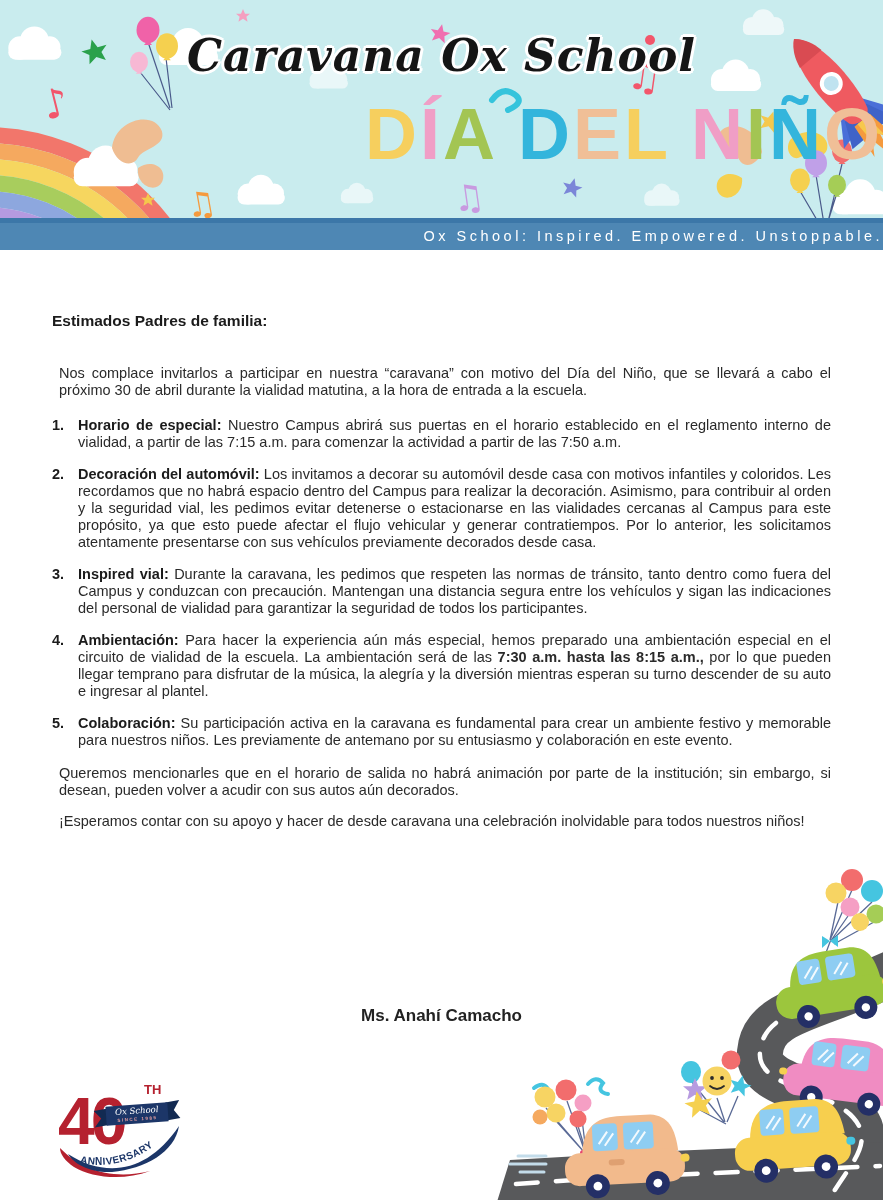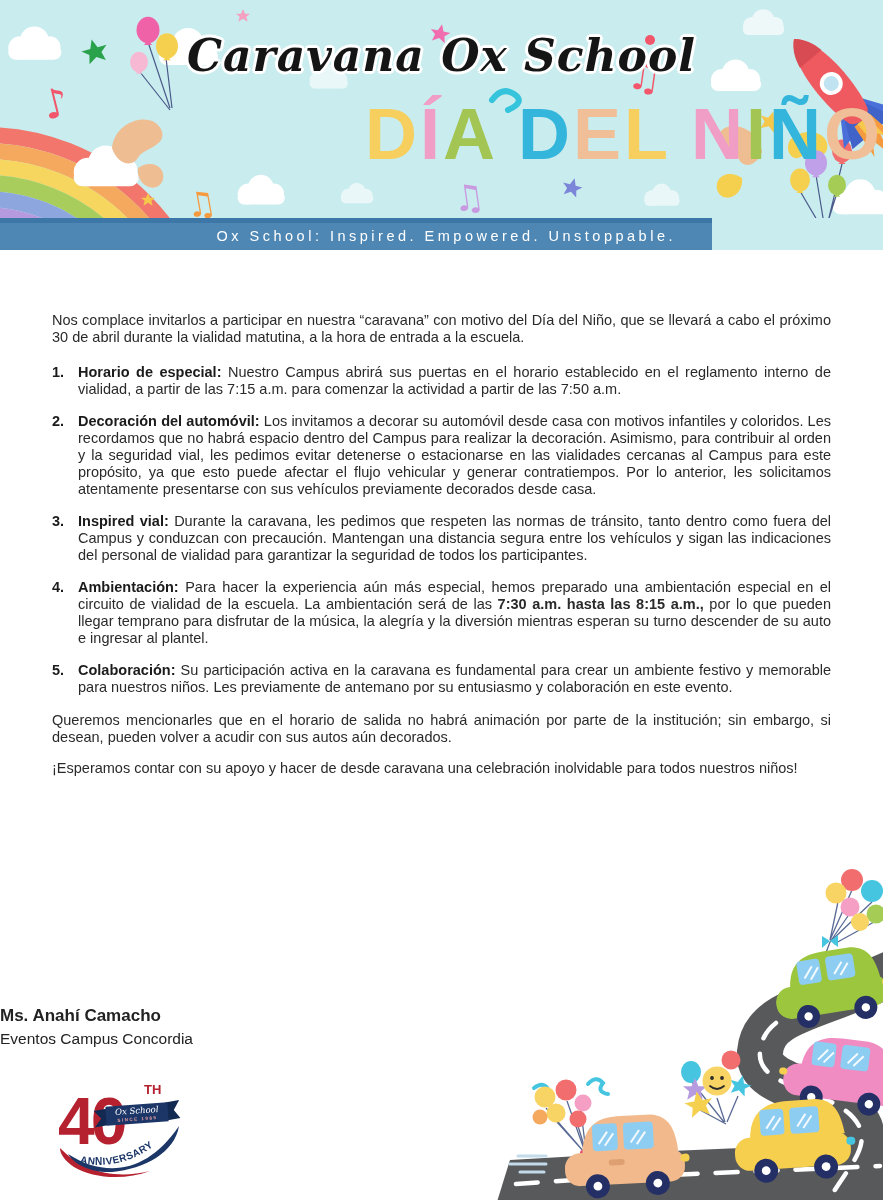--- a/index.html
+++ b/index.html
@@ -10,37 +10,37 @@
   .header-bg{position:absolute;inset:0;background:#c9ecee;}
   .header-art{position:absolute;top:0;left:0;}
   .script-title{position:absolute;top:30px;left:0;width:100%;text-align:center;
     font-family:"DejaVu Serif",serif;font-style:italic;font-weight:700;font-size:44px;
     color:#151515;letter-spacing:1px;
     text-shadow:-3px 0 0 #fff,3px 0 0 #fff,0 -3px 0 #fff,0 3px 0 #fff,
                 -2px -2px 0 #fff,2px -2px 0 #fff,-2px 2px 0 #fff,2px 2px 0 #fff;}
   .main-title{position:absolute;top:88px;left:0;width:100%;text-align:right;
     font-size:72px;font-weight:800;letter-spacing:3px;line-height:92px;white-space:nowrap;}
   .main-title span.gap{display:inline-block;width:20px;}
-  .banner{position:absolute;top:218px;left:0;width:712px;height:32px;box-sizing:border-box;
+  .banner{position:absolute;top:218px;left:0;width:883px;height:32px;box-sizing:border-box;
     background:#4e87b4;border-top:5px solid #3c77a8;color:#ffffff;text-align:right;
-    font-size:14.5px;letter-spacing:3.5px;line-height:26px;padding-right:36px;}
+    font-size:14.5px;letter-spacing:3.5px;line-height:26px;}
   
   .content{position:absolute;left:52px;top:312px;width:779px;color:#2a2a2a;
     font-size:14.5px;line-height:17px;text-align:justify;}
   .salutation{font-size:15.5px;font-weight:bold;color:#1b1b1b;margin:0 0 36px 0;}
-  .para{margin:0 0 18px 0;}
+  .para{margin:0 0 18px 7px;}
   .items{margin-top:4px;}
   .item{display:flex;margin:0 0 15px 0;}
   .item .num{flex:none;width:26px;font-weight:bold;color:#1b1b1b;}
   .item .itext{flex:1;text-align:justify;}
   .item .itext b.lbl{color:#1b1b1b;}
   .closing{margin-top:16px;}
   .closing .para{margin-bottom:14px;}
   
-  .signature{position:absolute;top:1006px;left:0;width:883px;text-align:left;color:#222;}
+  .signature{position:absolute;top:1006px;left:0;width:883px;text-align:center;color:#222;}
   .sig-name{font-size:17px;font-weight:bold;margin-bottom:4px;}
   .sig-role{font-size:15.5px;}
   
   .logo{position:absolute;left:52px;top:1068px;}
   .cars{position:absolute;right:0;bottom:0;}
 </style>
 </head>
 <body>
 
 <div class="page">
@@ -132,20 +132,21 @@
     </svg>
 
     <div class="script-title">Caravana Ox School</div>
     <div class="main-title"><span style="color: rgb(246, 207, 94);">D</span><span style="color: rgb(240, 158, 198);">Í</span><span style="color: rgb(163, 197, 83);">A</span><span class="gap">&nbsp;</span><span style="color: rgb(51, 181, 220);">D</span><span style="color: rgb(240, 191, 151);">E</span><span style="color: rgb(246, 207, 94);">L</span><span class="gap">&nbsp;</span><span style="color: rgb(240, 158, 198);">N</span><span style="color: rgb(163, 197, 83);">I</span><span style="color: rgb(51, 181, 220);">Ñ</span><span style="color: rgb(240, 191, 151);">O</span></div>
     <div class="banner">
       <span>Ox School: Inspired. Empowered. Unstoppable.</span>
     </div>
   </div>
 
   <main class="content">
+    <p class="salutation">Estimados Padres de familia:</p>
     <div>
         <p class="para">Nos complace invitarlos a participar en nuestra “caravana” con motivo del Día del Niño, que se llevará a cabo el próximo 30 de abril durante la vialidad matutina, a la hora de entrada a la escuela.</p>
       </div>
     <div class="items">
         <div class="item">
           <span class="num">1.</span>
           <div class="itext"><b class="lbl">Horario de especial:</b><span> Nuestro Campus abrirá sus puertas en el horario establecido en el reglamento interno de vialidad, a partir de las 7:15 a.m. para comenzar la actividad a partir de las 7:50 a.m.</span></div>
         </div>
         <div class="item">
           <span class="num">2.</span>
@@ -165,21 +166,20 @@
         </div>
       </div>
     <div class="closing">
         <p class="para">Queremos mencionarles que en el horario de salida no habrá animación por parte de la institución; sin embargo, si desean, pueden volver a acudir con sus autos aún decorados.</p>
         <p class="para">¡Esperamos contar con su apoyo y hacer de desde caravana una celebración inolvidable para todos nuestros niños!</p>
       </div>
   </main>
 
   <div class="signature">
     <div class="sig-name">Ms. Anahí Camacho</div>
-    <div class="sig-role">Eventos Campus Concordia</div>
   </div>
 
   <svg class="logo" width="134" height="118" viewBox="0 0 134 118">
     <text x="6" y="76" font-size="66" font-weight="bold" fill="#b5212f" font-family="Liberation Sans, sans-serif" letter-spacing="-4">40</text>
     <text x="92" y="26" font-size="13" font-weight="bold" fill="#b5212f" font-family="Liberation Sans, sans-serif">TH</text>
     <path fill="#b5212f" d="M8,80 C30,103 62,112 98,103 C72,113 40,110 22,99 C13,93 8,86 8,80 Z"></path>
     <path fill="#1c3668" d="M16,86 C55,111 96,104 127,58 C123,84 93,101 60,104 C38,105 22,96 16,86 Z"></path>
     <path id="arcT" d="M22,93 C60,105 100,88 124,56" fill="none"></path>
     <text font-size="10" font-weight="bold" fill="#1c3668" letter-spacing="0.5" font-family="Liberation Sans, sans-serif">
       <textPath href="#arcT" startOffset="6">ANNIVERSARY</textPath>

